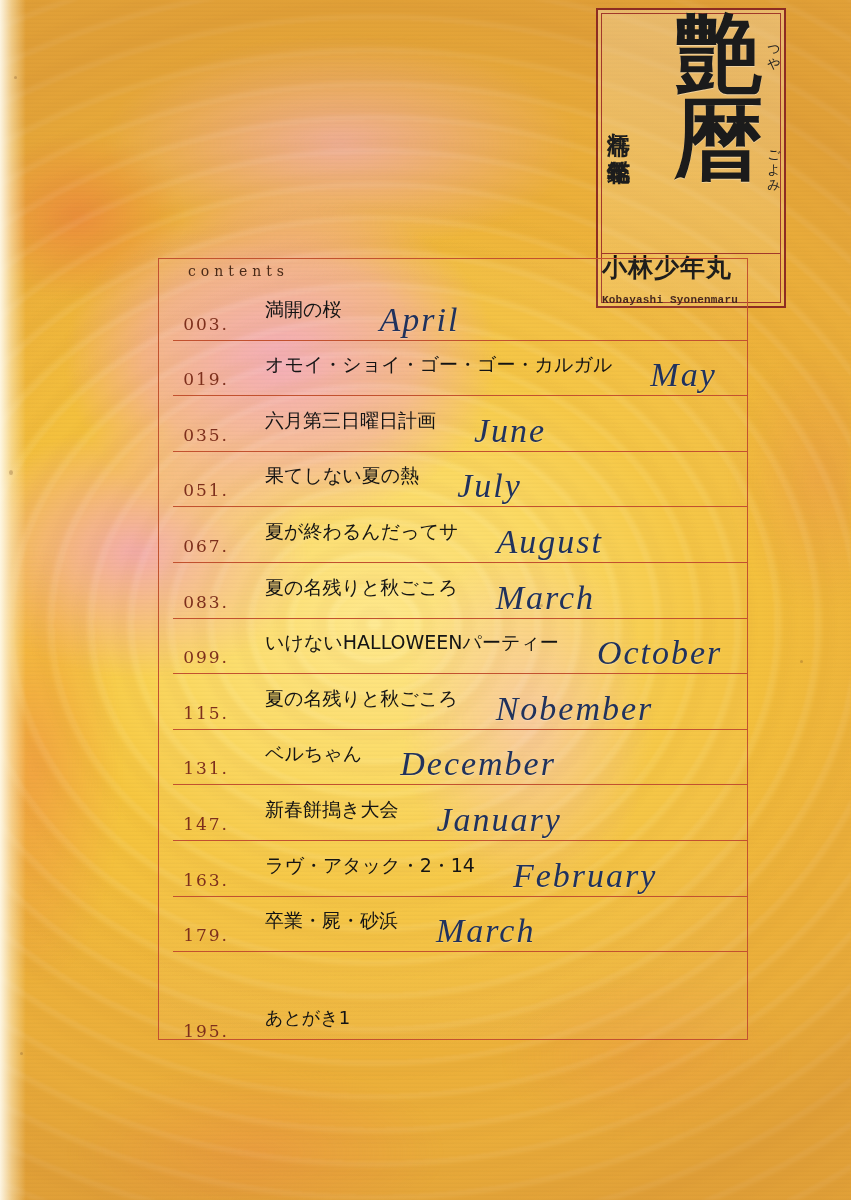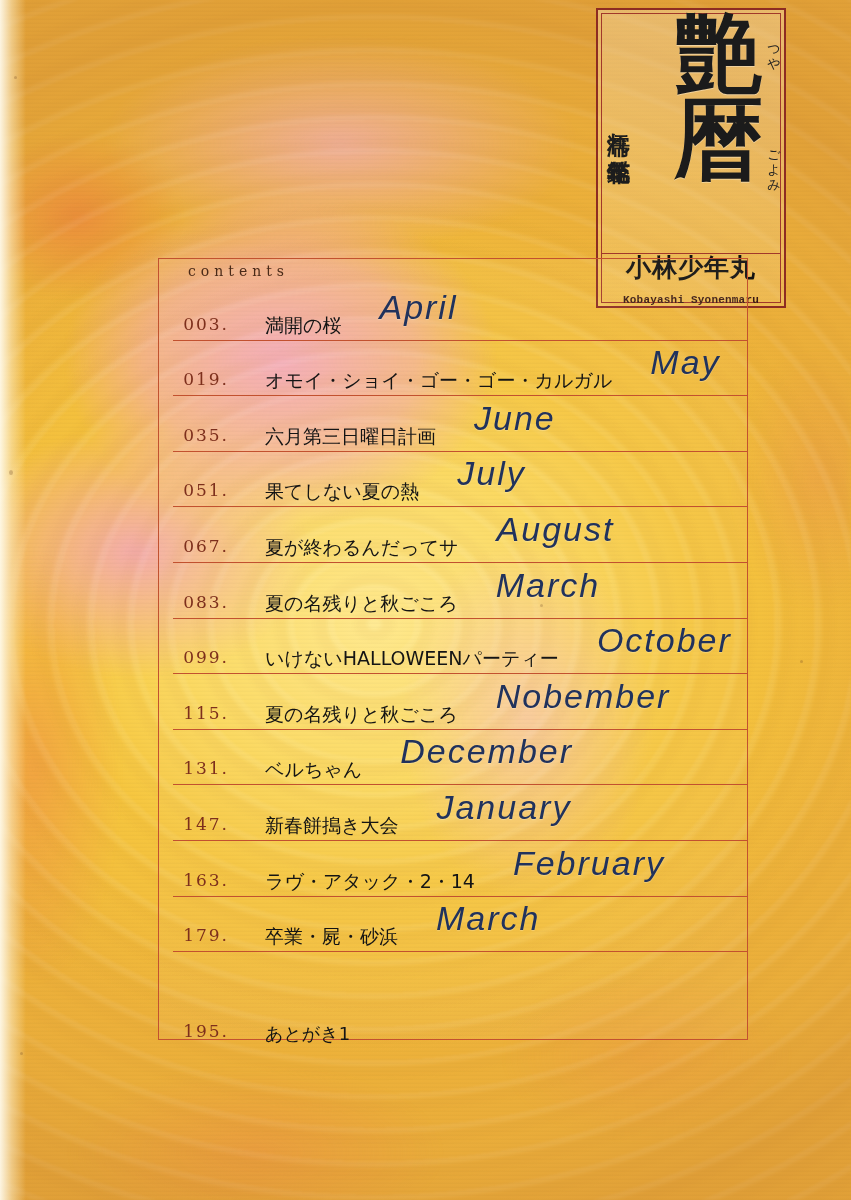--- a/index.html
+++ b/index.html
@@ -137,21 +137,21 @@
   }
   .title-author-wrap {
     position: absolute;
     left: 6px;
     right: 6px;
     bottom: 6px;
     height: 48px;
     border-top: 1px solid #a1382a;
     display: flex;
     flex-direction: column;
-    align-items: center;
+    align-items: flex-start;
     justify-content: center;
     gap: 10px;
   }
   .title-author {
     font-family: "DejaVu Sans", sans-serif;
     font-weight: bold;
     font-size: 25px;
     color: #111;
     letter-spacing: 1px;
   }
@@ -211,31 +211,31 @@
     letter-spacing: 2px;
     color: #7d2f1c;
     padding-bottom: 7px;
     flex: 0 0 auto;
   }
   .toc-title {
     font-family: "DejaVu Sans", sans-serif;
     font-size: 19px;
     color: #141414;
     padding-left: 12px;
-    padding-bottom: 2px;
+    padding-bottom: 18px;
     white-space: nowrap;
     flex: 0 0 auto;
   }
   .toc-month {
-    font-family: Liberation Sans, sans-serif;
+    font-family: Liberation Serif, serif;
     font-style: italic;
     font-size: 34px;
     color: #21325c;
     padding-left: 14px;
-    padding-bottom: 14px;
+    padding-bottom: 2px;
     letter-spacing: 2px;
     white-space: nowrap;
     flex: 0 0 auto;
     text-shadow: 0 1px 1px rgba(255,255,255,0.25);
     margin-top: 36px;
   }
   .toc-row.afterword { height: 96px; }
   .toc-row.afterword .toc-title { font-size: 18px; }
 
   

